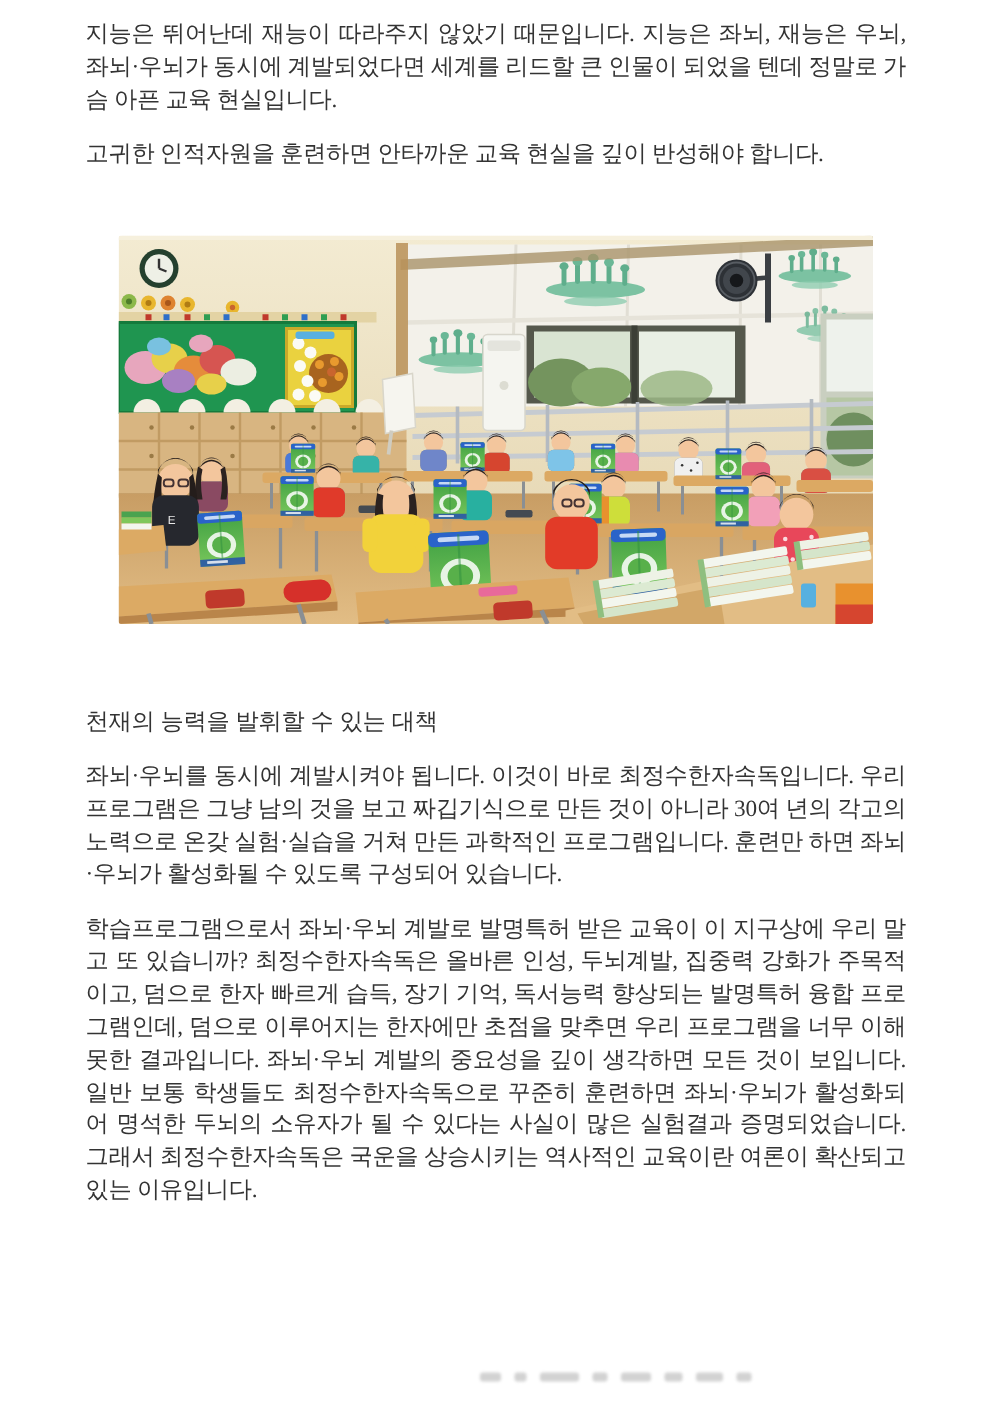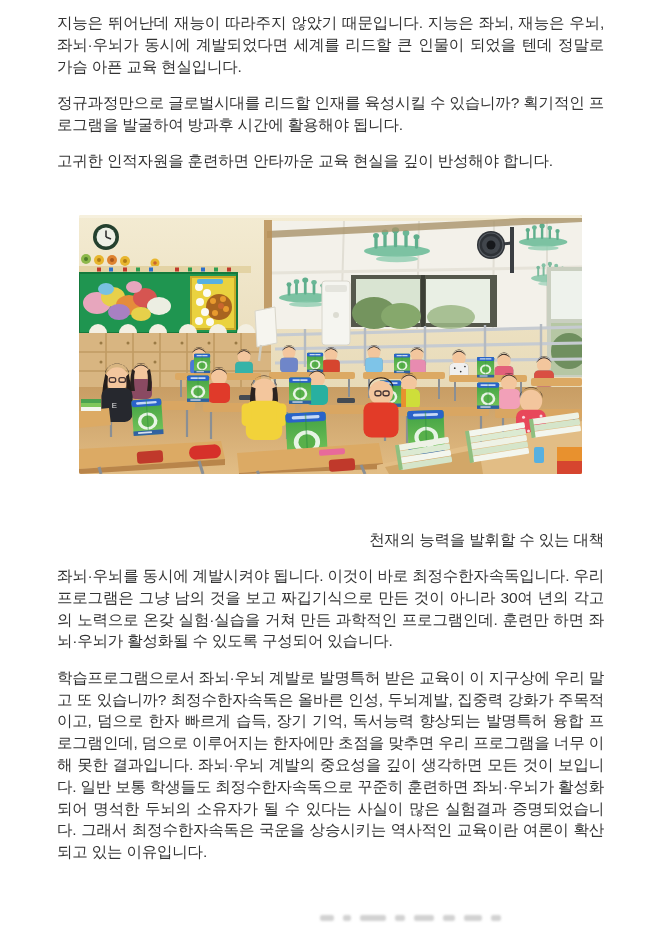--- a/index.html
+++ b/index.html
@@ -15,29 +15,29 @@
     padding-top:12px;
   }
   .para{
     font-size:15.5px;
     line-height:21.8px;
     letter-spacing:-0.2px;
     color:#333333;
     margin:0 0 14.5px 0;
     text-align:justify;
     word-break:break-all;
+    font-family:Liberation Serif, serif;
   }
   .section-heading{
     font-size:15.5px;
     line-height:21.8px;
     letter-spacing:-0.2px;
     color:#333333;
     margin:0 0 14.5px 0;
     font-weight:normal;
-    text-align:right;
   }
   figure.photo{
     margin:43px 0 55px 22px;
     width:503px;height:259px;
     padding:0;
     overflow:hidden;
     border-radius:2px;
   }
   figure.photo svg{display:block;}
   .bottom-hint{
@@ -50,21 +50,20 @@
   }
   .bh1{width:14px}.bh2{width:8px}.bh3{width:26px}.bh4{width:10px}
   .bh5{width:20px}.bh6{width:12px}.bh7{width:18px}.bh8{width:10px}
 </style>
 </head>
 <body>
 
 <div class="content">
 
   <p class="para">지능은 뛰어난데 재능이 따라주지 않았기 때문입니다. 지능은 좌뇌, 재능은 우뇌, 좌뇌·우뇌가 동시에 계발되었다면 세계를 리드할 큰 인물이 되었을 텐데 정말로 가슴 아픈 교육 현실입니다.</p>
-  <p class="para">정규과정만으로 글로벌시대를 리드할 인재를 육성시킬 수 있습니까? 획기적인 프로그램을 발굴하여 방과후 시간에 활용해야 됩니다.</p>
   <p class="para">고귀한 인적자원을 훈련하면 안타까운 교육 현실을 깊이 반성해야 합니다.</p>
 
   <figure class="photo" role="img" aria-label="교실에서 초록색 교재를 읽고 있는 초등학생들의 사진">
     <svg width="503" height="259" viewBox="0 0 503 259" xmlns="http://www.w3.org/2000/svg">
       <defs>
         <linearGradient id="wallg" x1="0" y1="0" x2="0" y2="1">
           <stop offset="0" stop-color="#f3ebd2"></stop>
             <stop offset="1" stop-color="#e7d9b6"></stop>
         </linearGradient>
         <linearGradient id="floorg" x1="0" y1="0" x2="0" y2="1">
@@ -517,21 +516,21 @@
             <rect x="2" y="184" width="20" height="4" fill="#4aa34f"></rect>
             <rect x="2" y="188" width="20" height="4" fill="#7fc75b"></rect>
             <rect x="2" y="192" width="20" height="4" fill="#f3f6ee"></rect>
           </g>
       </g>
     </svg>
   </figure>
 
   <p class="section-heading">천재의 능력을 발휘할 수 있는 대책</p>
 
-  <p class="para">좌뇌·우뇌를 동시에 계발시켜야 됩니다. 이것이 바로 최정수한자속독입니다. 우리 프로그램은 그냥 남의 것을 보고 짜깁기식으로 만든 것이 아니라 30여 년의 각고의 노력으로 온갖 실험·실습을 거쳐 만든 과학적인 프로그램인데. 훈련만 하면 좌뇌·우뇌가 활성화될 수 있도록 구성되어 있습니다.</p>
+  <p class="para">좌뇌·우뇌를 동시에 계발시켜야 됩니다. 이것이 바로 최정수한자속독입니다. 우리 프로그램은 그냥 남의 것을 보고 짜깁기식으로 만든 것이 아니라 30여 년의 각고의 노력으로 온갖 실험·실습을 거쳐 만든 과학적인 프로그램입니다. 훈련만 하면 좌뇌·우뇌가 활성화될 수 있도록 구성되어 있습니다.</p>
   <p class="para">학습프로그램으로서 좌뇌·우뇌 계발로 발명특허 받은 교육이 이 지구상에 우리 말고 또 있습니까? 최정수한자속독은 올바른 인성, 두뇌계발, 집중력 강화가 주목적이고, 덤으로 한자 빠르게 습득, 장기 기억, 독서능력 향상되는 발명특허 융합 프로그램인데, 덤으로 이루어지는 한자에만 초점을 맞추면 우리 프로그램을 너무 이해 못한 결과입니다. 좌뇌·우뇌 계발의 중요성을 깊이 생각하면 모든 것이 보입니다. 일반 보통 학생들도 최정수한자속독으로 꾸준히 훈련하면 좌뇌·우뇌가 활성화되어 명석한 두뇌의 소유자가 될 수 있다는 사실이 많은 실험결과 증명되었습니다. 그래서 최정수한자속독은 국운을 상승시키는 역사적인 교육이란 여론이 확산되고 있는 이유입니다.</p>
 
 </div>
 
 <div class="bottom-hint">
   <span class="bh1"></span>
     <span class="bh2"></span>
     <span class="bh3"></span>
     <span class="bh4"></span>
   <span class="bh5"></span>

